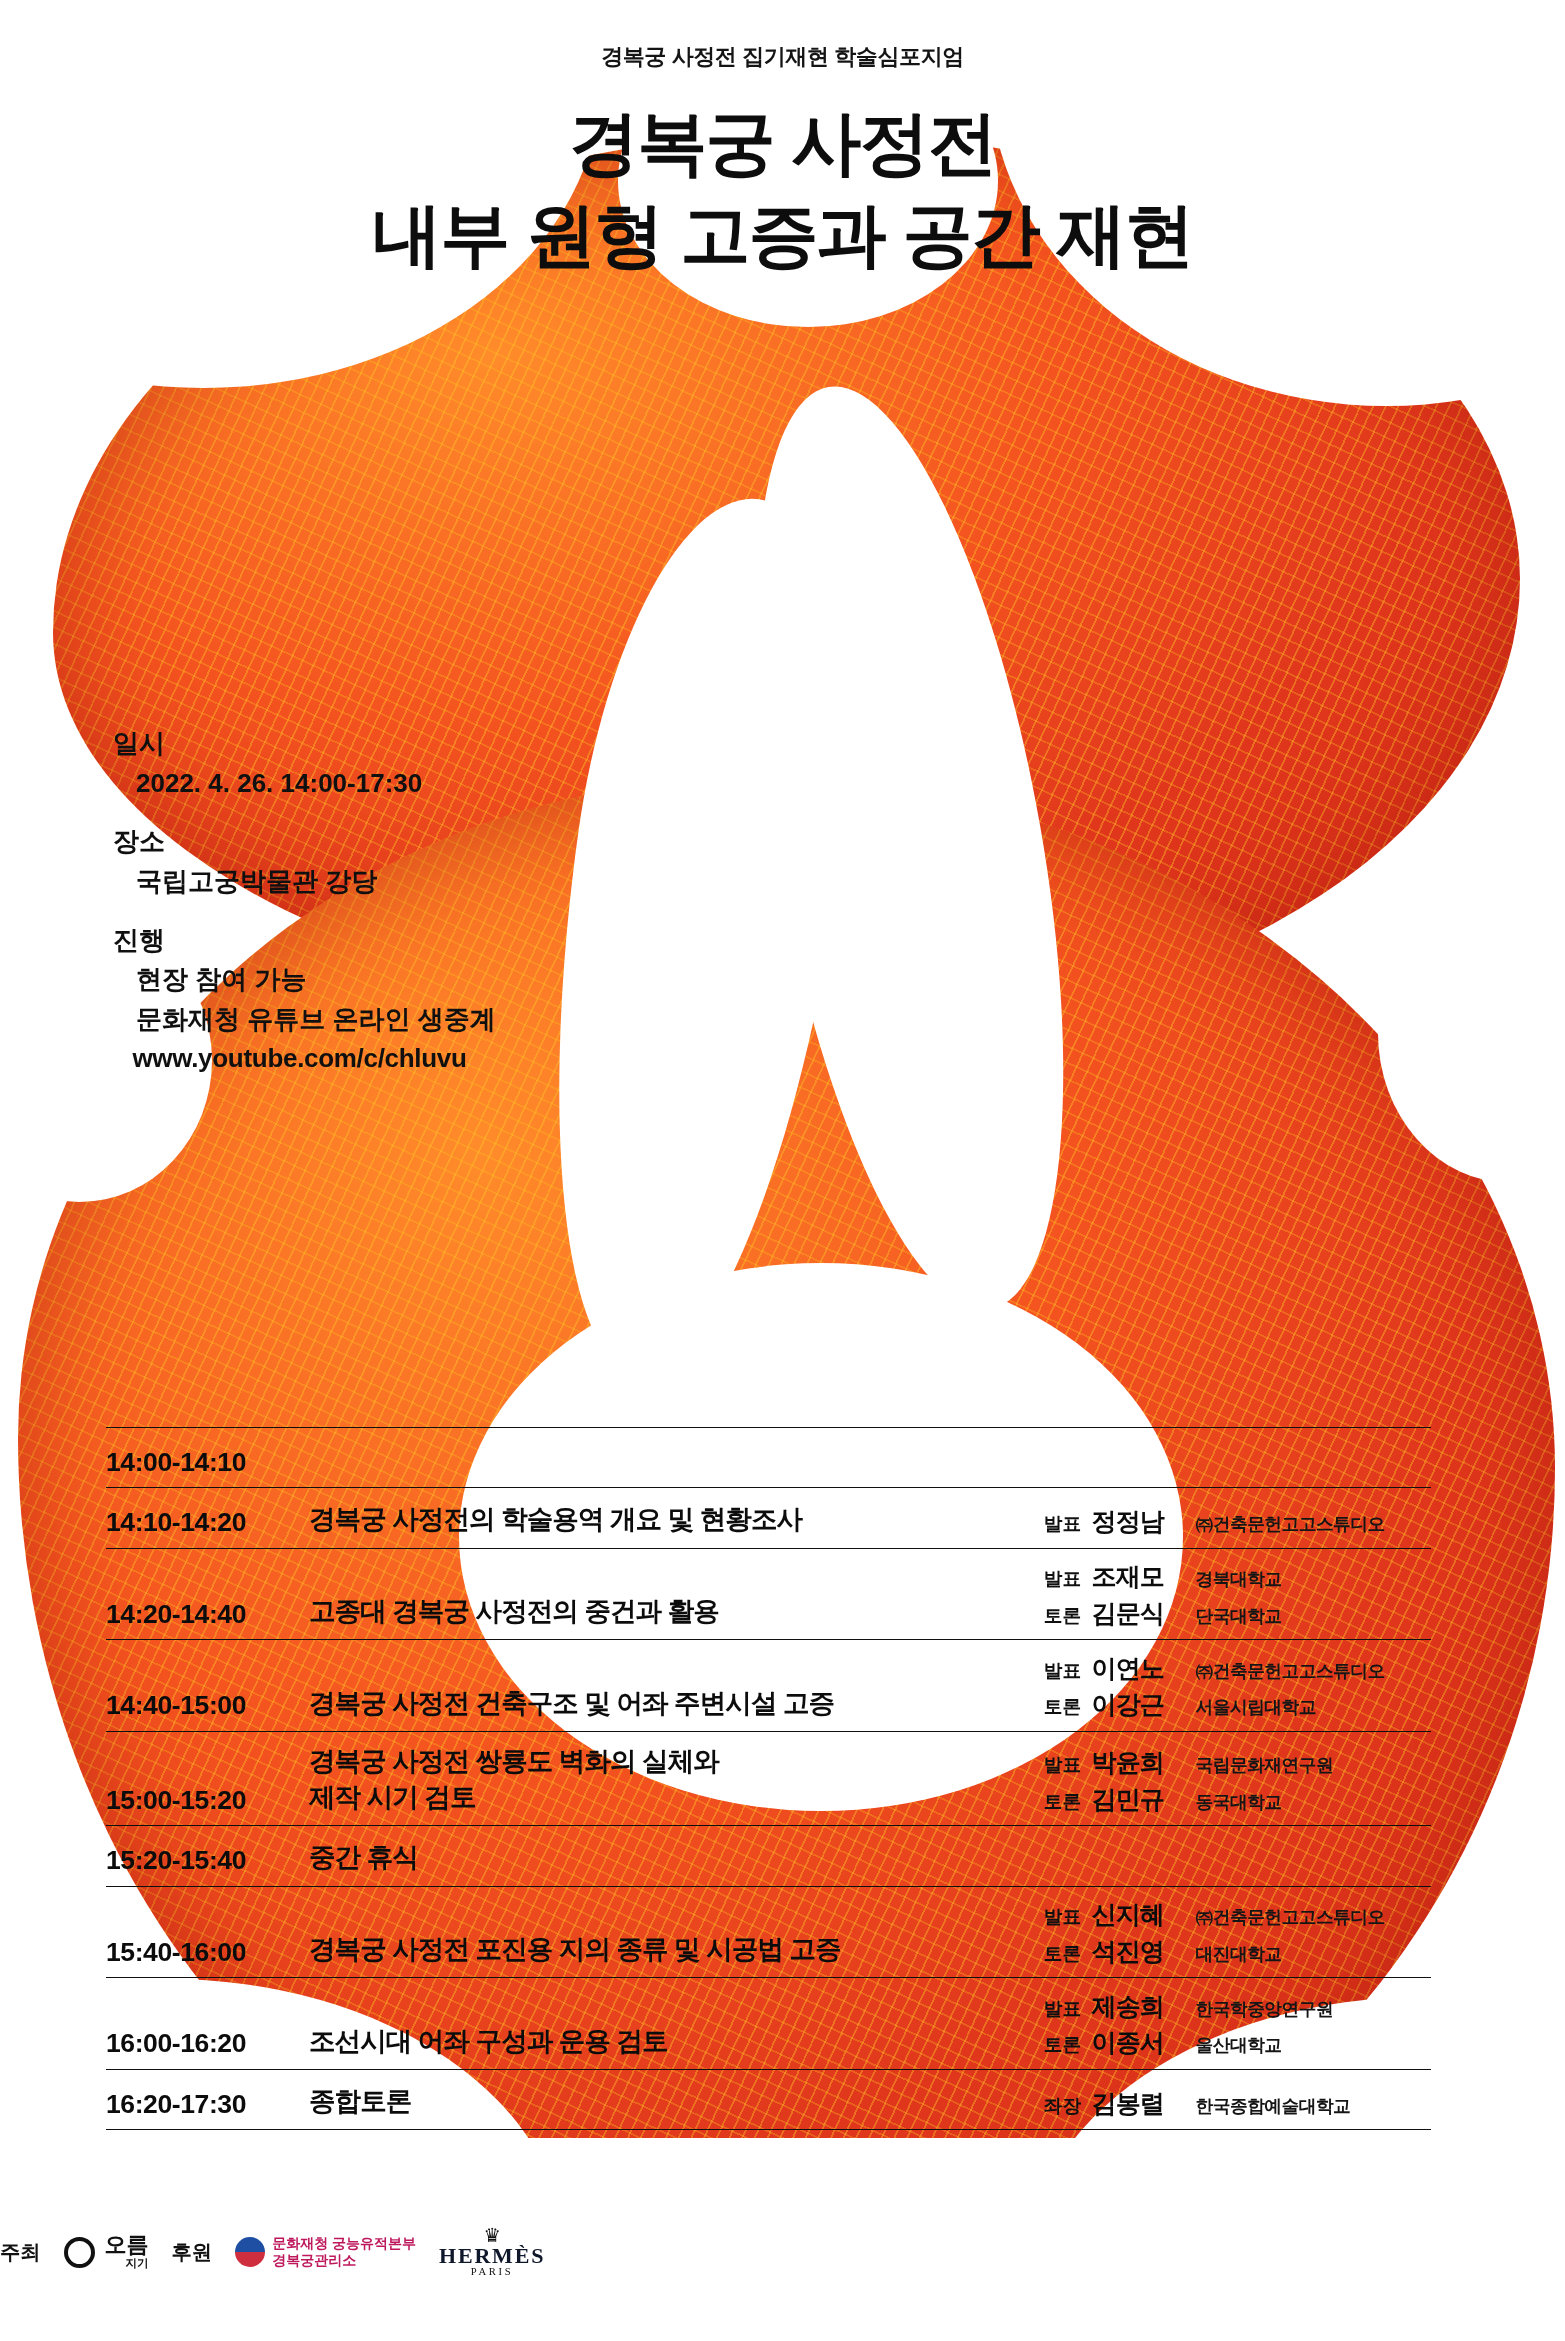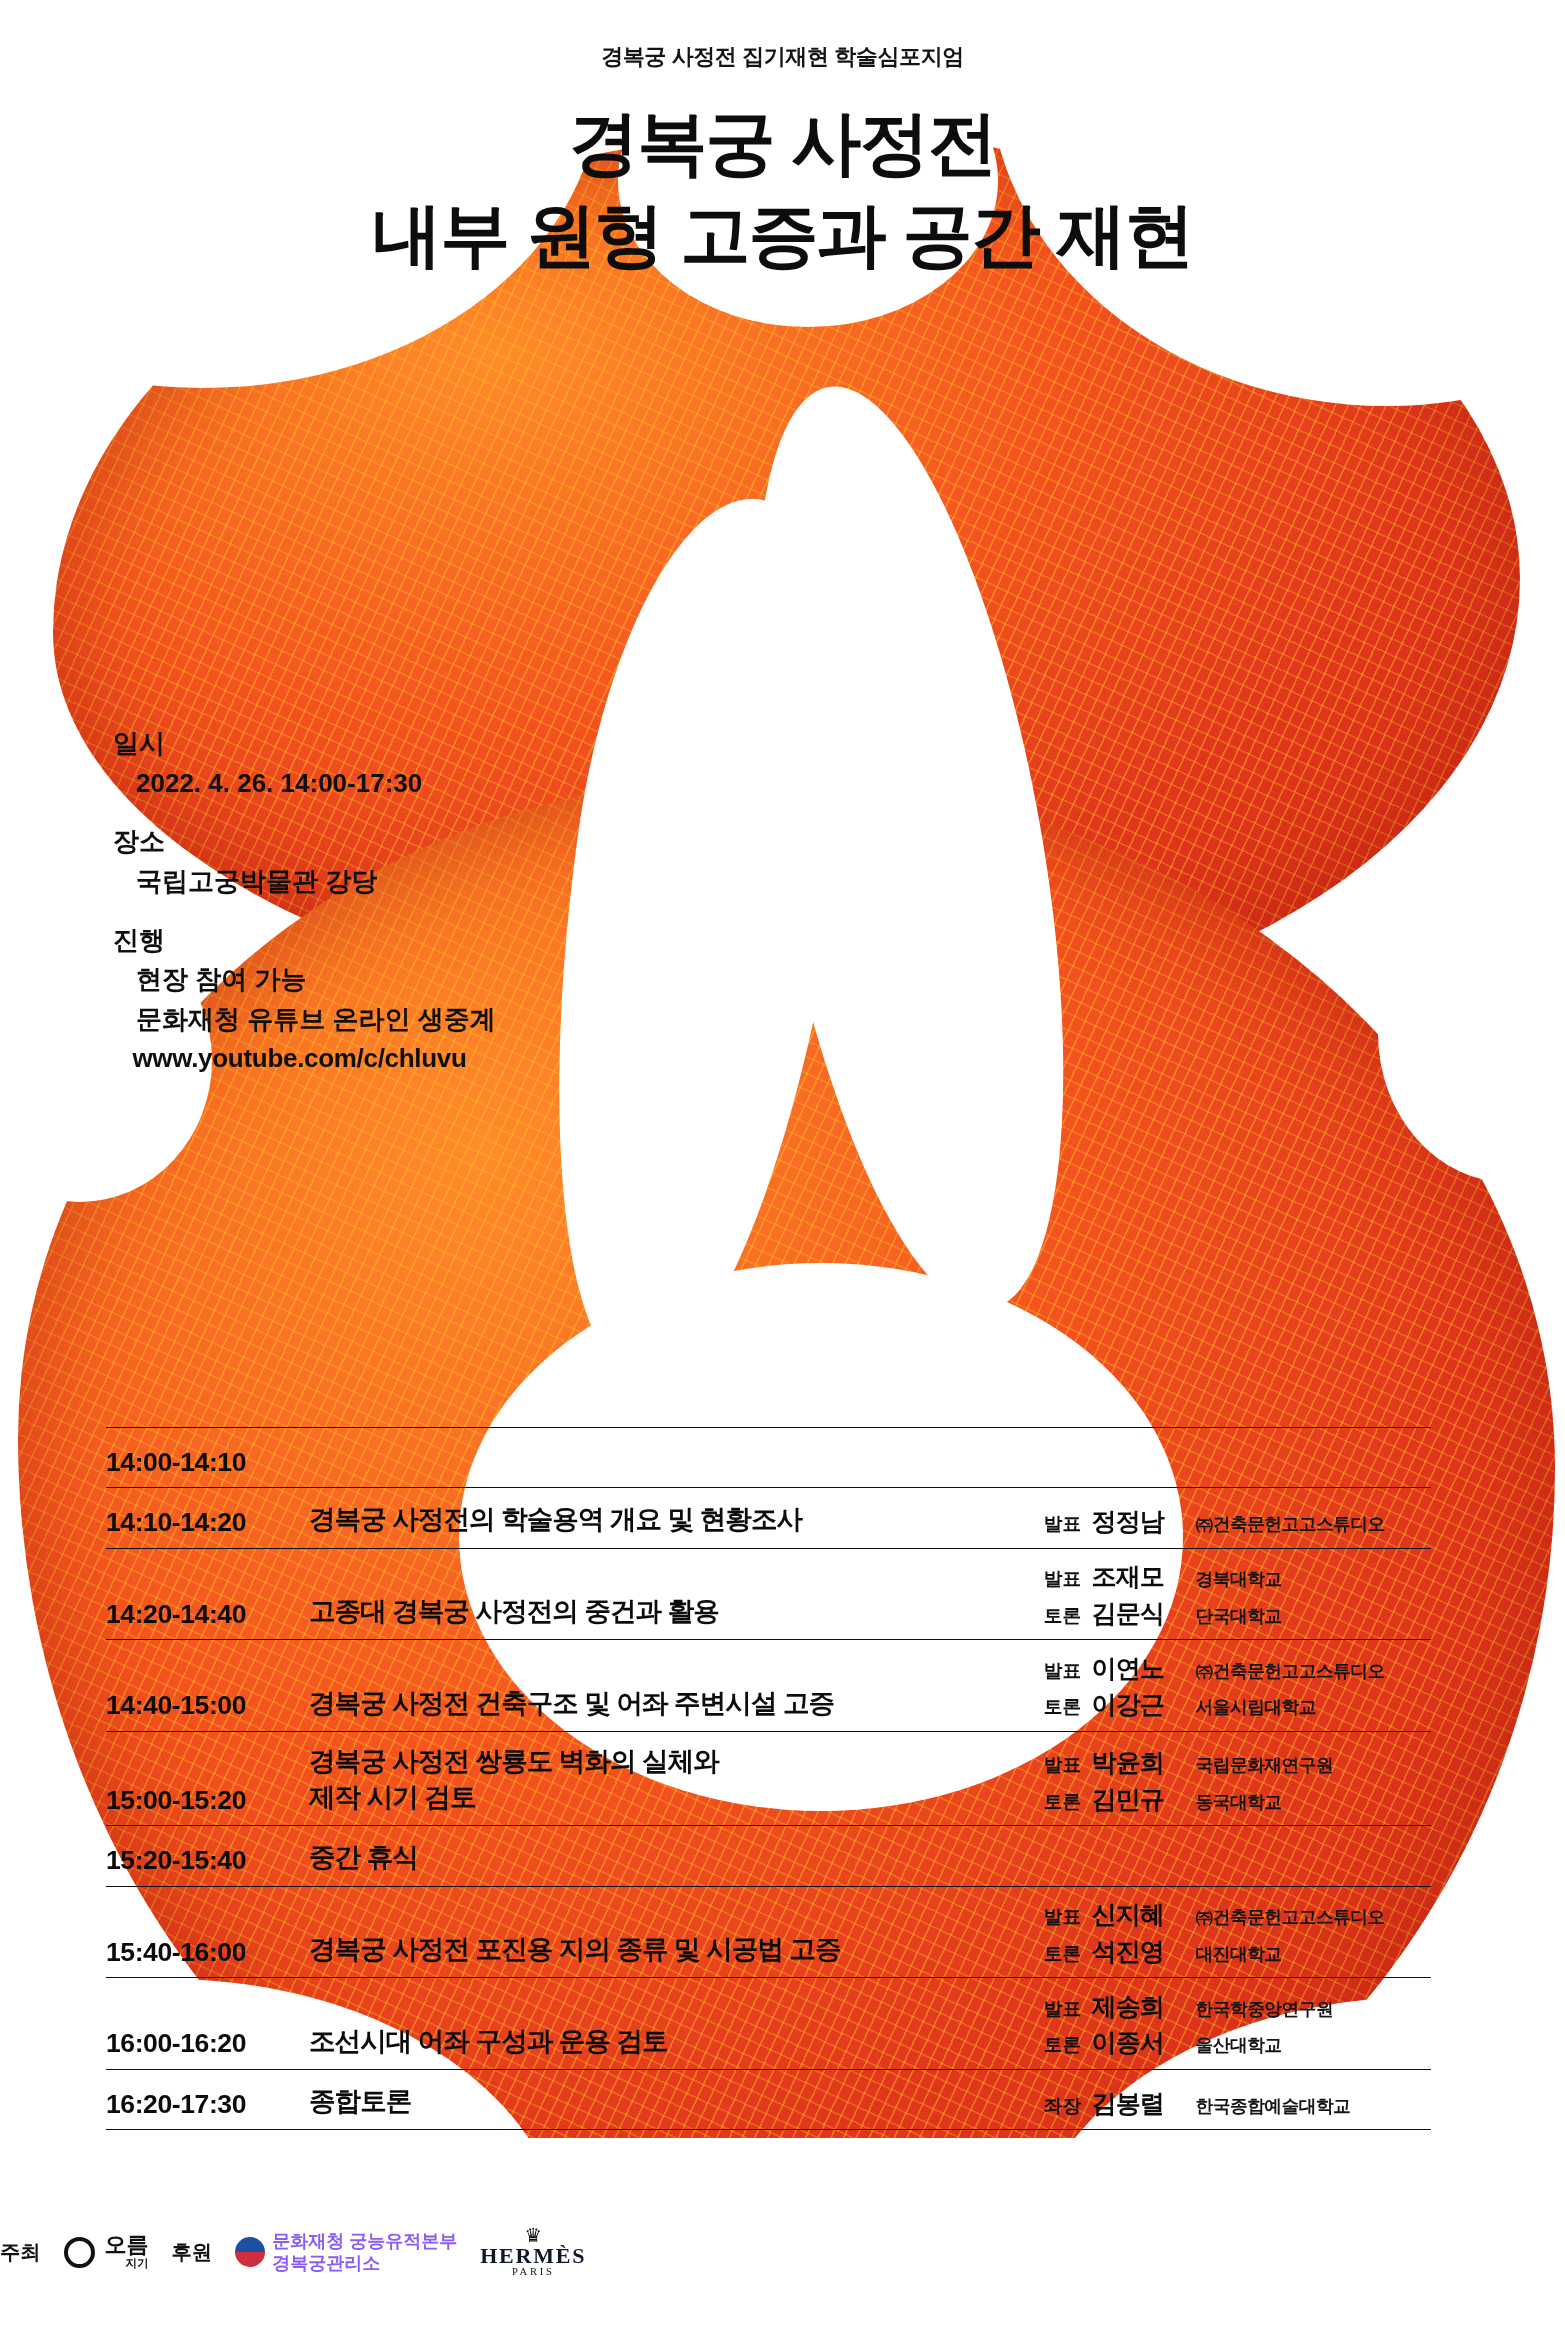--- a/index.html
+++ b/index.html
@@ -112,21 +112,21 @@
     display:inline-block;
   }
   .o-text{font-size:22px;font-weight:700;line-height:1;color:#111;}
   .o-sub{font-size:11.5px;font-weight:700;color:#111;display:block;text-align:right;}
   .logo-cha{display:flex;align-items:center;gap:7px;}
   .taegeuk{
     width:30px;height:30px;border-radius:50%;
     background:linear-gradient(180deg,#1e4fa3 0 50%,#cf2e3f 50% 100%);
     position:relative;
   }
-  .cha-text{font-size:18px;font-weight:700;line-height:1.25;color:#8b5cf6;}
+  .cha-text{font-size:14px;font-weight:700;line-height:1.25;color:#be185d;}
   .logo-hermes{display:flex;flex-direction:column;align-items:center;line-height:1;}
   .h-glyph{font-size:19.4px;color:#111;}
   .h-name{font-size:22px;font-weight:700;letter-spacing:1.8px;color:#0f172a;font-family:"Liberation Serif",serif;}
   .h-city{font-size:10.6px;letter-spacing:2.7px;color:#111;font-family:"Liberation Serif",serif;}
 </style>
 </head>
 <body>
 
 <div class="blob-layer">
   <div class="blob top"></div>

